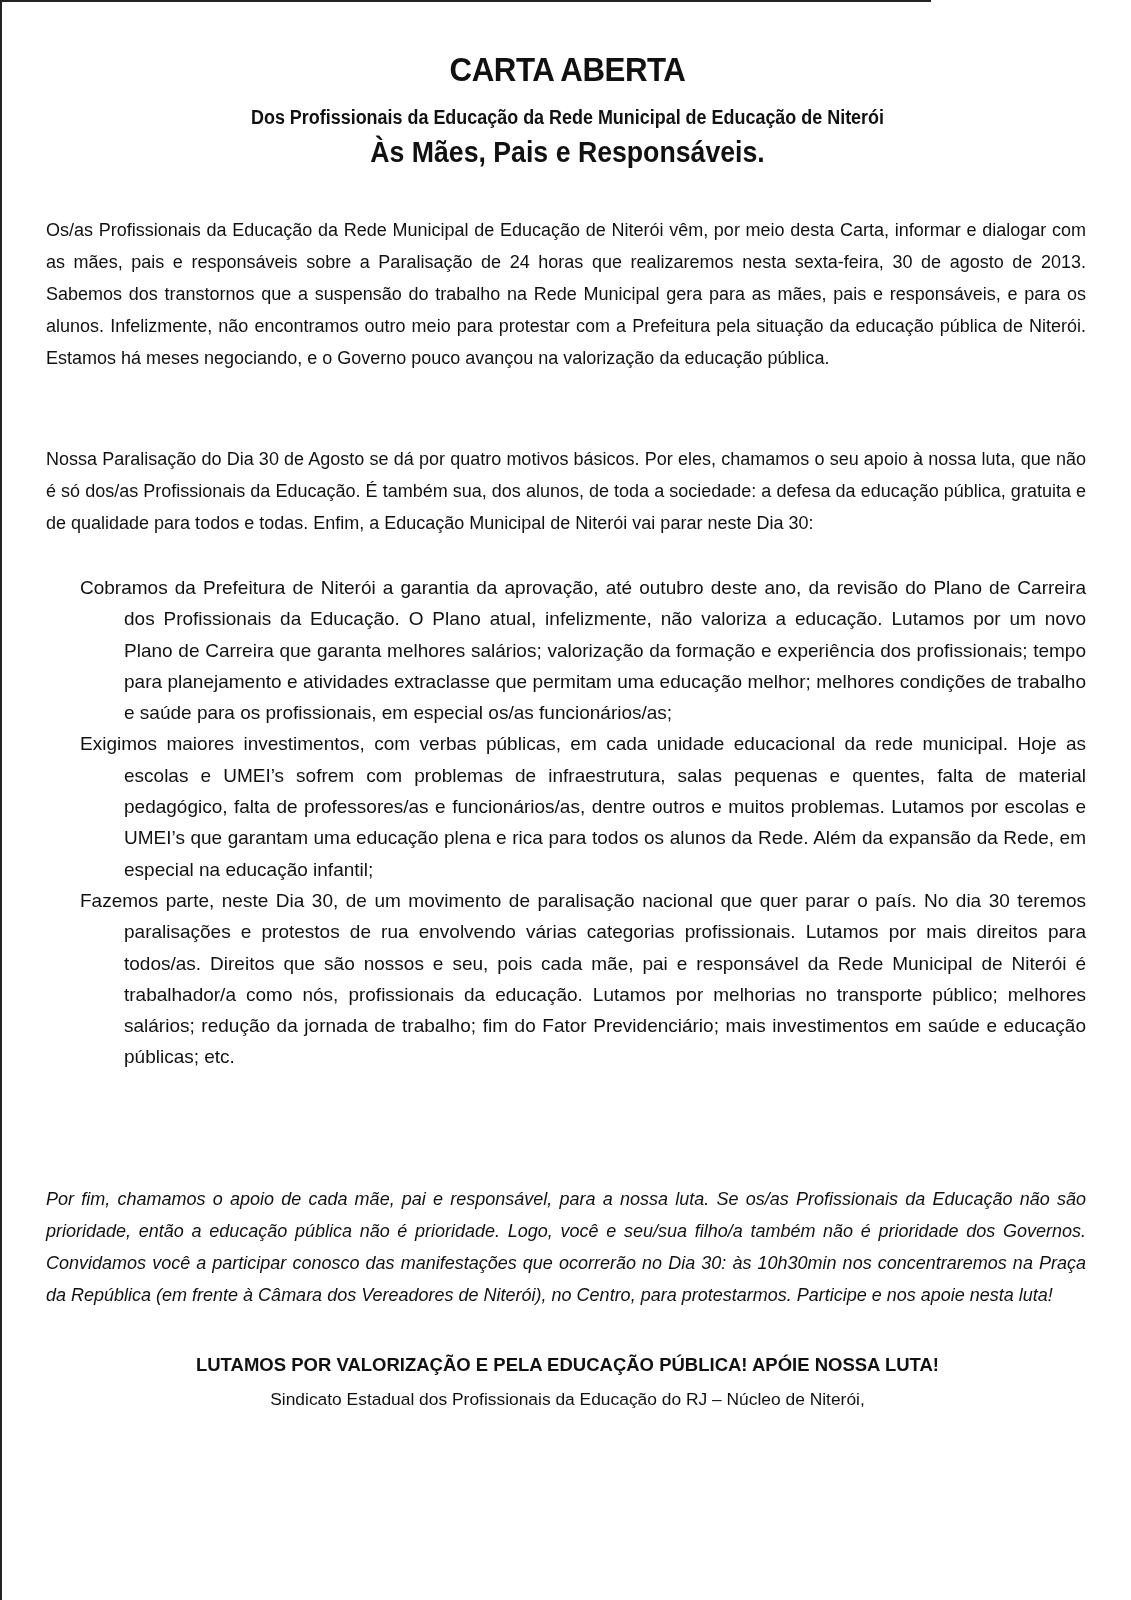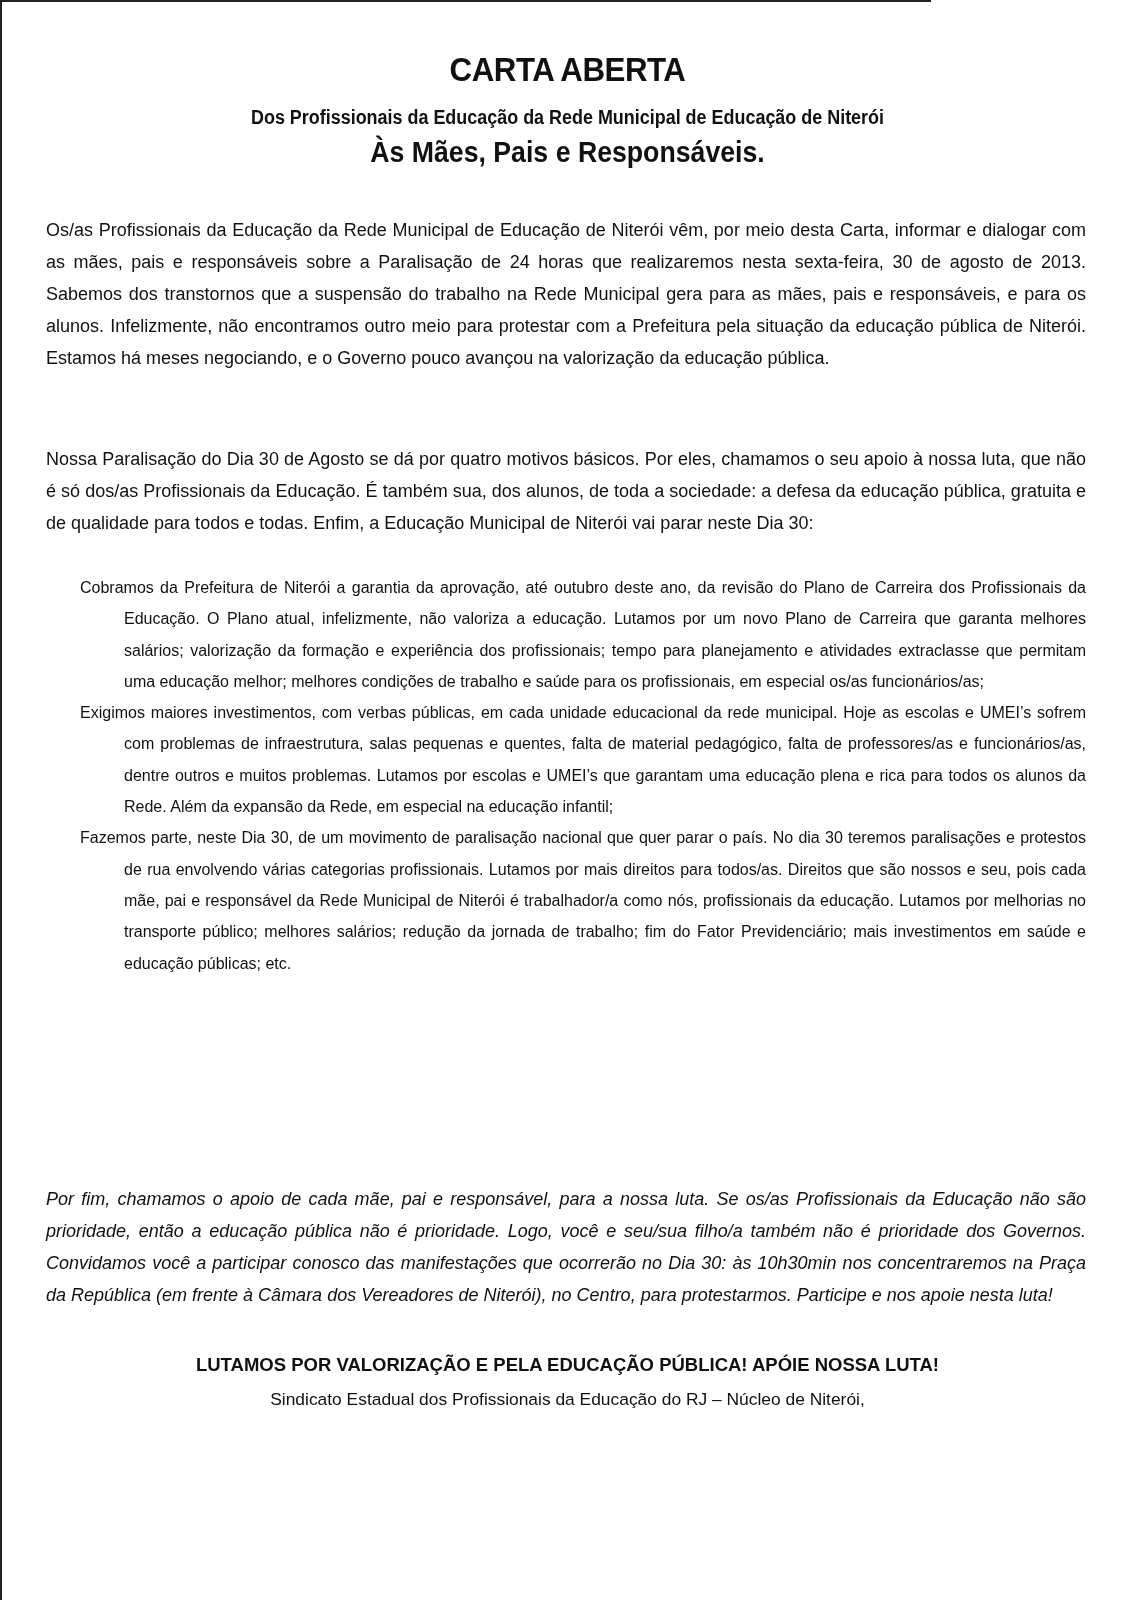--- a/index.html
+++ b/index.html
@@ -63,21 +63,21 @@
     .p1 { top: 212px; }
     .p2 { top: 425px; margin-top: 16px; }
     .list {
       position: absolute;
       left: 78px;
       width: 1006px;
       top: 570px;
       margin: 0;
       padding: 0;
       list-style: none;
-      font-size: 16px;
+      font-size: 19px;
       line-height: 31.3px;
     }
     .list li {
       text-align: justify;
       padding-left: 44px;
       text-indent: -44px;
       margin: 0;
     }
     .p3 { top: 1181px; font-style: italic; }
     .closing {

